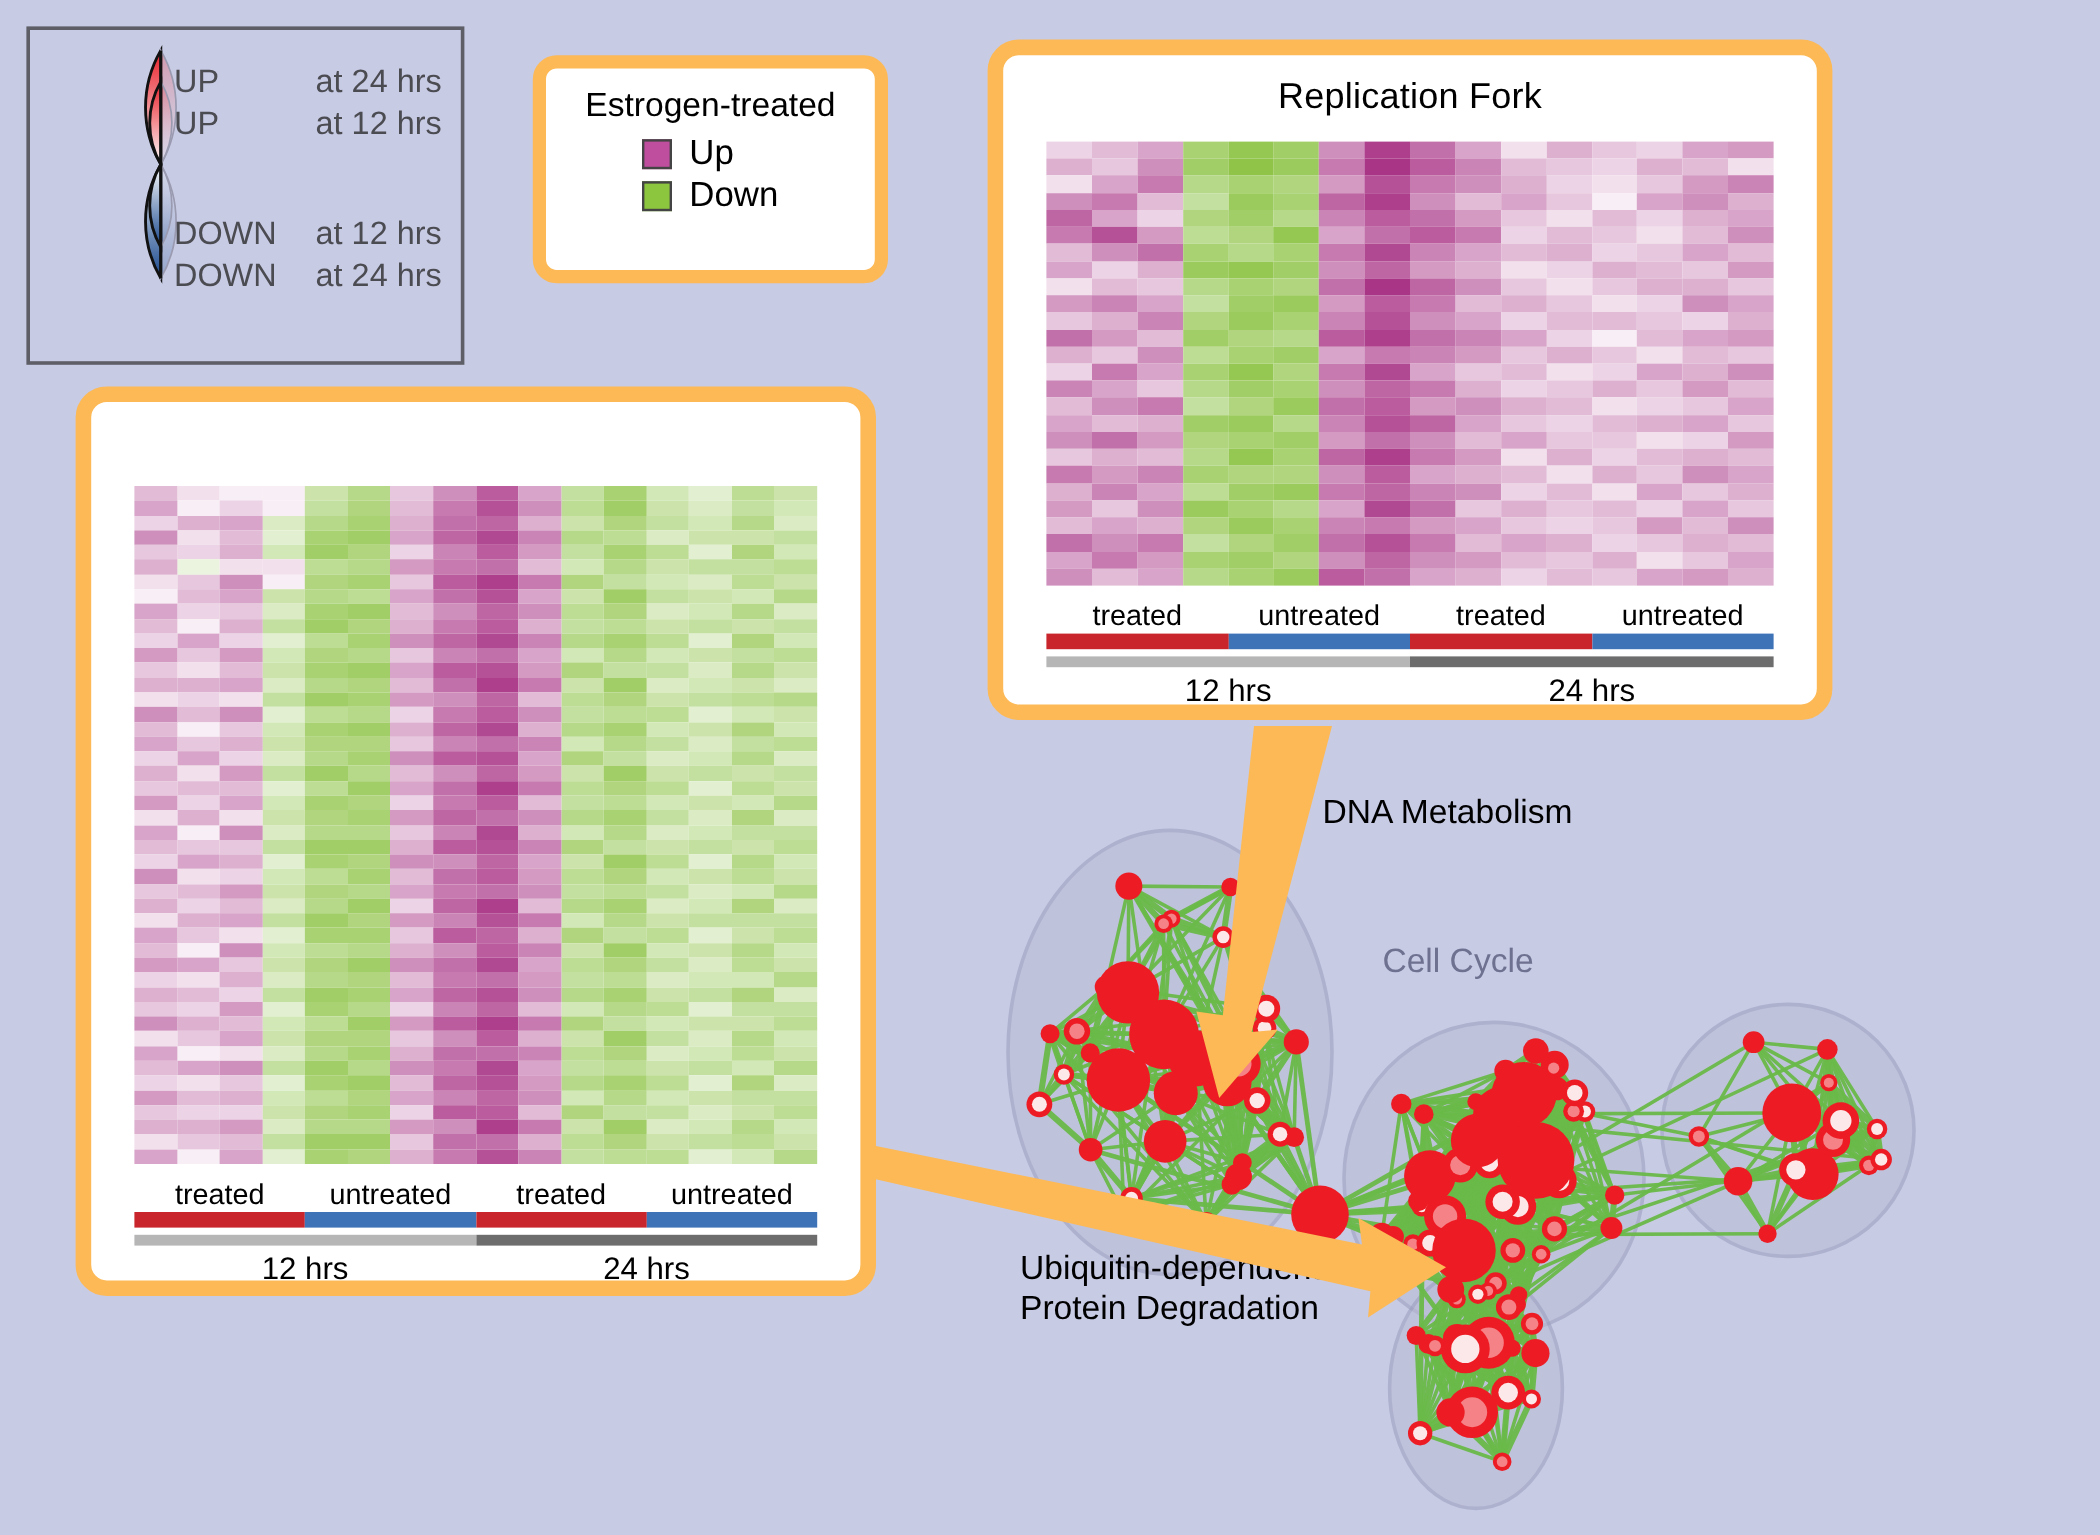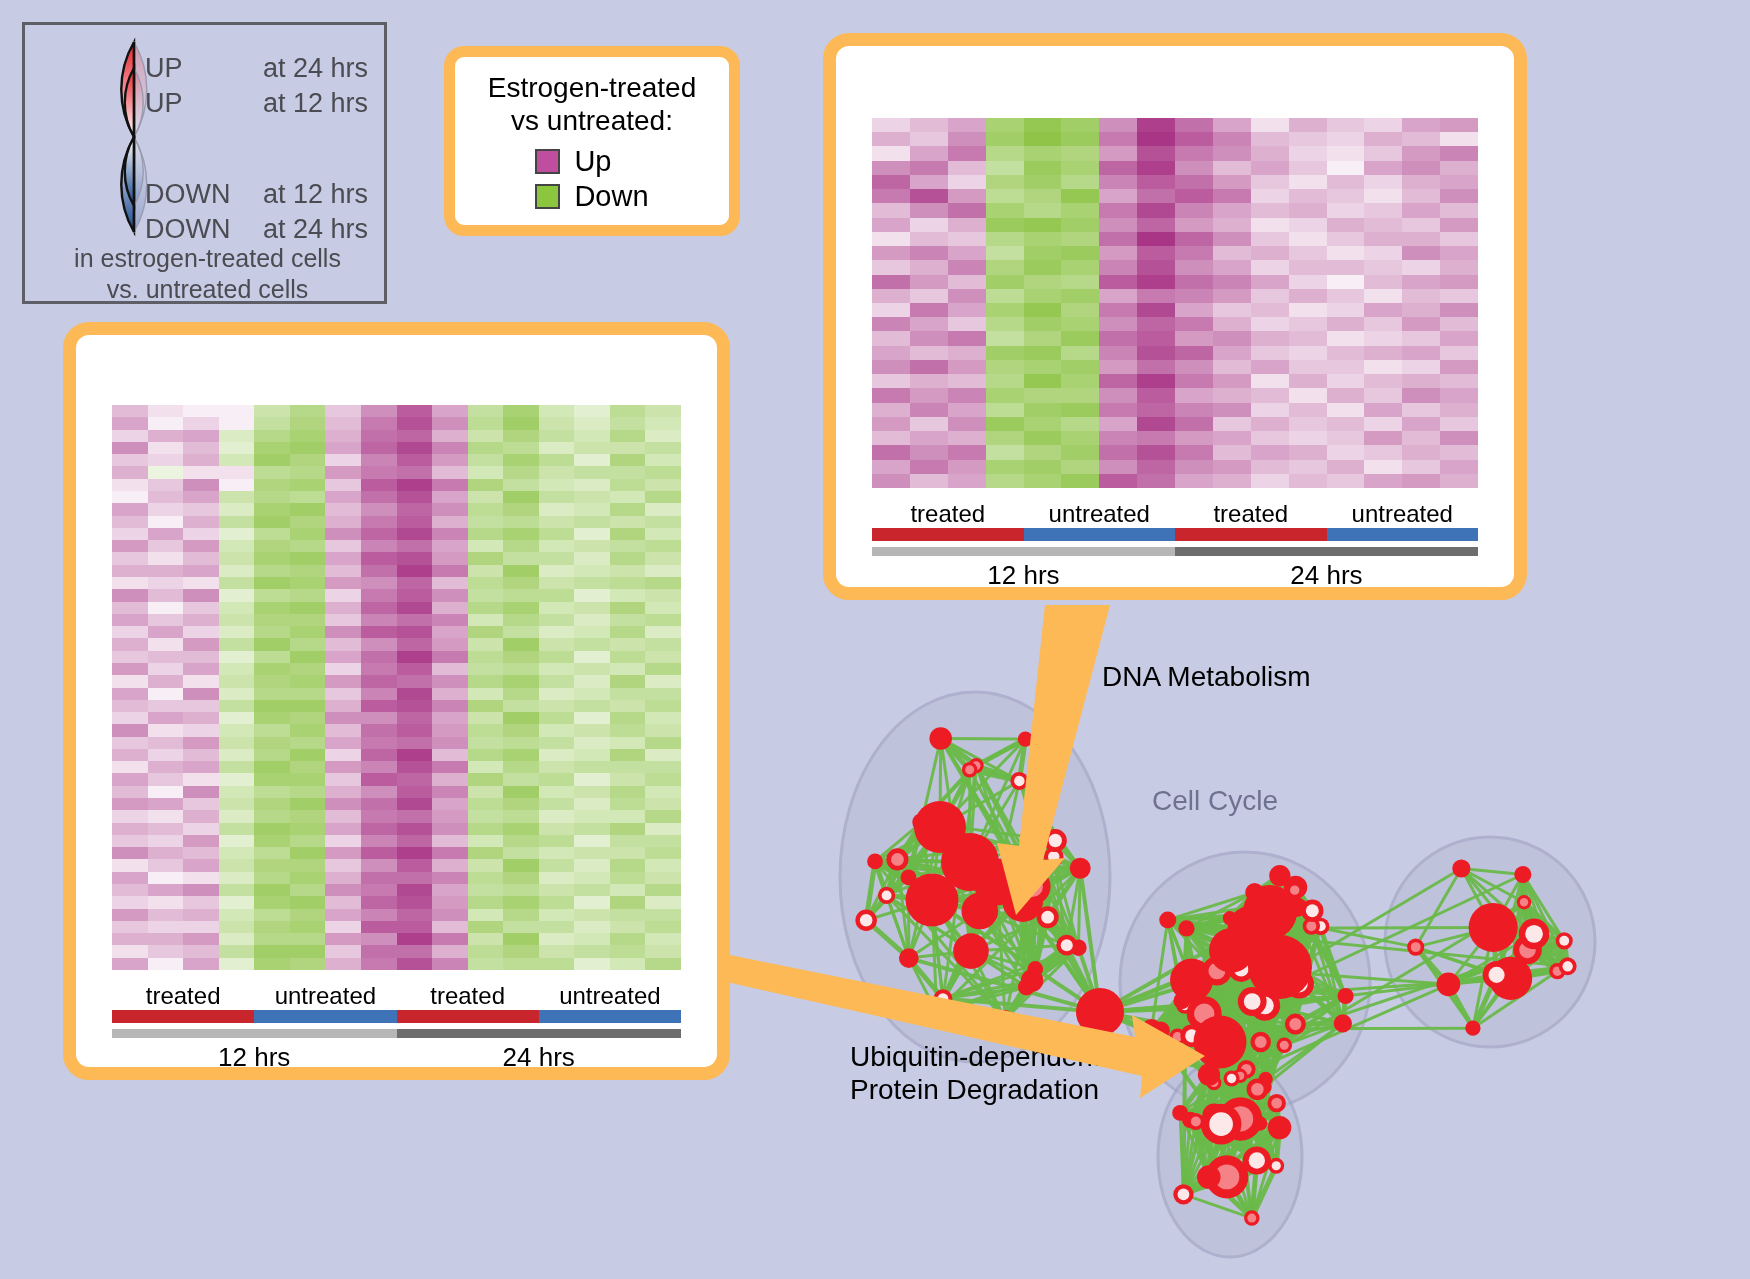--- a/index.html
+++ b/index.html
@@ -110,44 +110,40 @@
     <div class="key-row" style="margin-top:56px;">
       <span class="dir">DOWN</span>
       <span>at 12 hrs</span>
     </div>
     <div class="key-row">
       <span class="dir">DOWN</span>
       <span>at 24 hrs</span>
     </div>
   </div>
 
-  <div class="key-foot">
-    <div>in estrogen-treated cells</div>
-    <div>vs. untreated cells</div>
-  </div>
 </div>
 
 <div class="panel" id="legend-box">
   <div id="legend-inner">
     <div class="legend-head">Estrogen-treated</div>
-    <div class="legend-head">vs untreated:</div>
     <div class="legend-items">
       <div class="legend-item">
         <span class="swatch" id="sw-up" style="background: rgb(191, 78, 158);"></span>
         <span class="legend-label">Up</span>
       </div>
       <div class="legend-item">
         <span class="swatch" id="sw-down" style="background: rgb(140, 198, 62);"></span>
         <span class="legend-label">Down</span>
       </div>
     </div>
   </div>
 </div>
 
 <div class="panel" id="rf-panel">
+  <div class="panel-title" style="margin-top:18px;">Replication Fork</div>
   <div class="hm-wrap" style="left:36px;right:36px;top:72px;">
     <div class="heatmap" id="hm-rf" style="height: 370px; grid-template-columns: repeat(16, 1fr); grid-template-rows: repeat(26, 1fr);">
         <i style="background:rgb(236,211,229)"></i>
         <i style="background:rgb(226,187,214)"></i>
         <i style="background:rgb(216,164,201)"></i>
         <i style="background:rgb(169,210,115)"></i>
         <i style="background:rgb(149,199,83)"></i>
         <i style="background:rgb(162,206,104)"></i>
         <i style="background:rgb(207,143,188)"></i>
         <i style="background:rgb(173,63,140)"></i>

